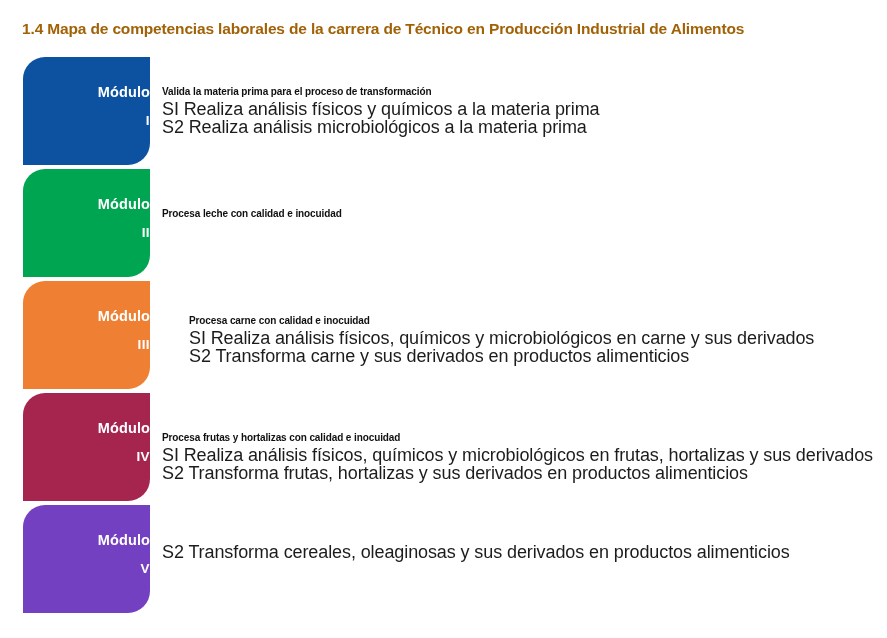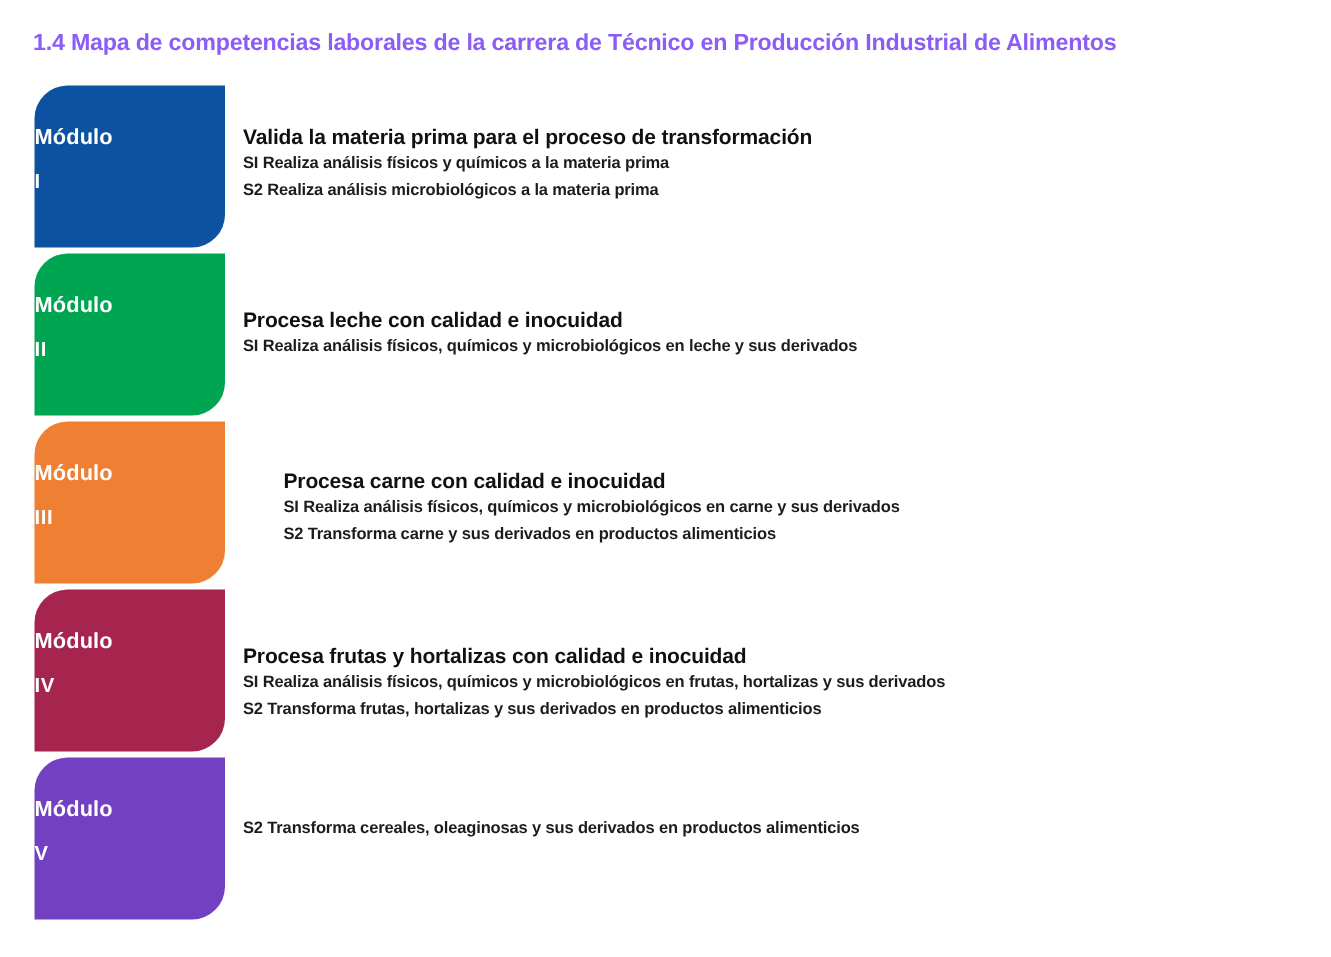--- a/index.html
+++ b/index.html
@@ -40,21 +40,21 @@
 
   .module-block {
     position: absolute;
     left: 23px;
     top: 0;
     width: 127px;
     height: 108px;
     border-radius: 22px 0 22px 0;
     box-sizing: border-box;
     color: #ffffff;
-    text-align: left;
+    text-align: right;
   }
 
   .module-word {
     position: absolute;
     left: 0;
     right: 0;
     top: 27px;
     font-size: 14.5px;
     font-weight: bold;
     letter-spacing: 0.1px;
@@ -70,64 +70,63 @@
     letter-spacing: 0.4px;
   }
 
   .module-text {
     position: absolute;
     left: 162px;
     width: 700px;
   }
 
   .module-heading {
-    font-size: 14px;
+    font-size: 10px;
     font-weight: bold;
     color: #101010;
     line-height: 17px;
     letter-spacing: -0.1px;
     white-space: nowrap;
   }
 
   .module-line {
-    font-size: 11px;
-    font-weight: bold;
+    font-size: 18px;
+    font-weight: normal;
     color: #1c1c1c;
     line-height: 18px;
     letter-spacing: -0.1px;
     white-space: nowrap;
   }
 </style>
 </head>
 <body>
 
 <div id="page">
 
-  <div class="page-title" style="color: #8b5cf6;">1.4 Mapa de competencias laborales de la carrera de Técnico en Producción Industrial de Alimentos</div>
+  <div class="page-title" style="color: #a16207;">1.4 Mapa de competencias laborales de la carrera de Técnico en Producción Industrial de Alimentos</div>
 
   <div class="module-row" style="top: 57px;">
     <div class="module-block" style="background: rgb(13, 82, 160);">
       <div class="module-word">Módulo</div>
       <div class="module-numeral">I</div>
     </div>
     <div class="module-text" style="top: 26px;">
       <div class="module-heading">Valida la materia prima para el proceso de transformación</div>
       <div class="module-line">SI Realiza análisis físicos y químicos a la materia prima</div>
       <div class="module-line">S2 Realiza análisis microbiológicos a la materia prima</div>
     </div>
   </div>
 
   <div class="module-row" style="top: 169px;">
     <div class="module-block" style="background: rgb(0, 165, 81);">
       <div class="module-word">Módulo</div>
       <div class="module-numeral">II</div>
     </div>
     <div class="module-text" style="top: 36px;">
       <div class="module-heading">Procesa leche con calidad e inocuidad</div>
-      <div class="module-line">SI Realiza análisis físicos, químicos y microbiológicos en leche y sus derivados</div>
     </div>
   </div>
 
   <div class="module-row" style="top: 281px;">
     <div class="module-block" style="background: rgb(239, 128, 51);">
       <div class="module-word">Módulo</div>
       <div class="module-numeral">III</div>
     </div>
     <div class="module-text" style="top: 31px; margin-left: 27px;">
       <div class="module-heading">Procesa carne con calidad e inocuidad</div>

